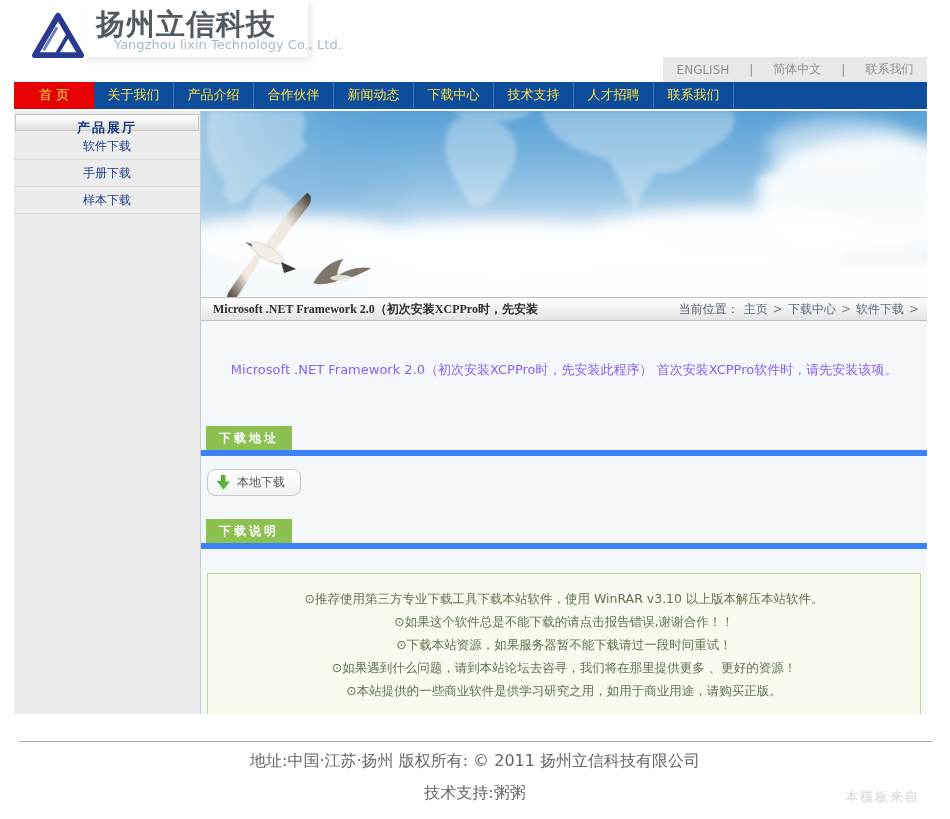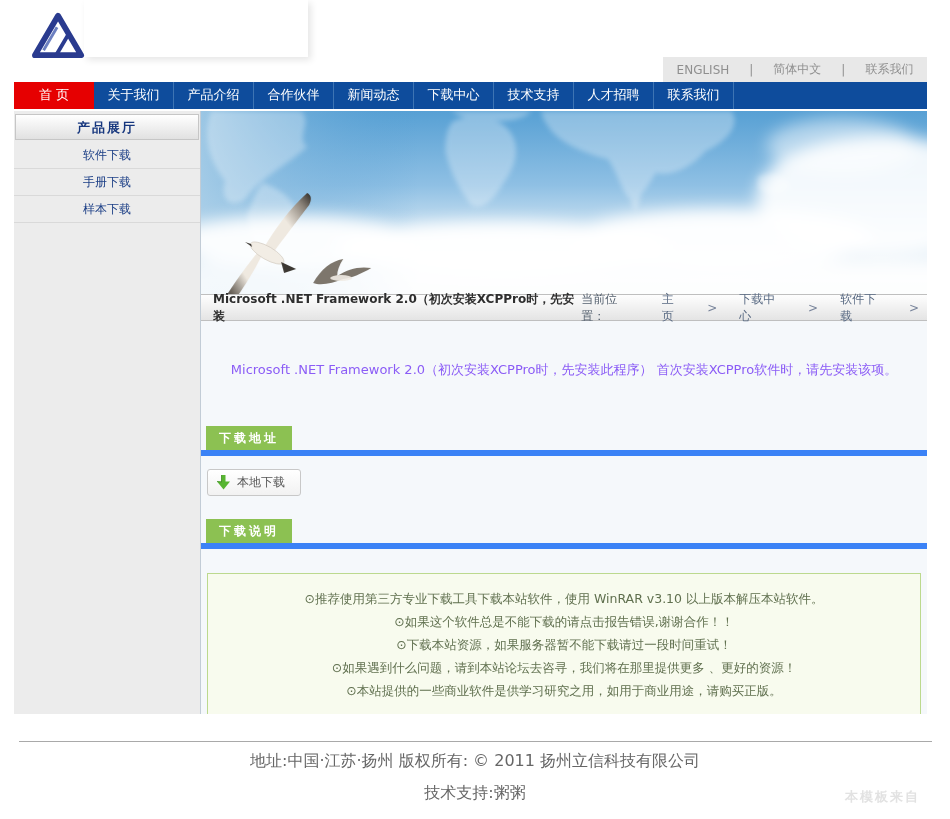--- a/index.html
+++ b/index.html
@@ -27,64 +27,64 @@
     position:absolute; right:0; top:57px; width:264px; height:25px;
     background:#e8e8e8; display:flex; align-items:center; justify-content:center;
     font-size:12px; color:#8f8f8f; gap:20px;
   }
   .lang-link { cursor:pointer; }
 
   
   .nav { display:flex; height:27px; background:#0e4c9c; }
   .nav-tab {
     width:80px; height:27px; line-height:26px; text-align:center;
-    color:#ffffff; font-size:13px; border-right:1px solid #3d74b3; cursor:pointer;
+    color:#fde047; font-size:13px; border-right:1px solid #3d74b3; cursor:pointer;
   }
   .nav-tab.active { background:#e60001; border-right:none; }
   .nav-filler { flex:1; }
 
   
   .content { display:flex; height:605px; margin-top:2px; }
   .sidebar { width:187px; background:#ececec; border-right:1px solid #c2ccd6; padding-top:3px; }
   .side-title {
-    margin:0 1px 2px 1px; height:26px; line-height:25px; text-align:center;
+    margin:0 1px 2px 1px; height:17px; line-height:25px; text-align:center;
     font-weight:bold; font-size:13px; color:#17377e; letter-spacing:2px;
     background:linear-gradient(#ffffff,#e1e1e1); border:1px solid #c6c6c6;
   }
   .side-item {
     height:27px; line-height:27px; text-align:center; font-size:12px;
     color:#1c3f86; border-bottom:1px solid #d9d9d9; cursor:pointer;
   }
 
   .main { flex:1; background:#f5f8fb; display:flex; flex-direction:column; }
   .banner { height:212px; overflow:hidden; }
   .banner svg { display:block; width:100%; height:212px; }
 
   .titlebar {
     height:27px; background:linear-gradient(#fefefe,#e4e4e4);
     border-top:1px solid #bfbfbf; border-bottom:1px solid #bfbfbf;
     display:flex; align-items:center; justify-content:space-between; font-size:12px;
   }
-  .article-title { font-weight:bold; color:#2e2e2e; padding-left:12px; }
-  .breadcrumb { padding-right:8px; color:#55616f; display:flex; gap:22px; align-items:center; }
+  .article-title { font-weight:bold; color:#2e2e2e; padding-left:12px;font-family:Liberation Serif, serif; }
+  .breadcrumb { padding-right:8px; color:#55616f; display:flex; gap:5px; align-items:center; }
   .crumb { color:#5a6b84; cursor:pointer; }
   .crumb-sep { color:#77839a; }
 
   .desc { text-align:center; color:#8b5cf6; font-size:13px; padding:40px 14px 47px; }
 
   .section-head { border-bottom:6px solid #3b82f6; }
   .section-tab {
     display:inline-block; margin-left:5px; background:#8cc152; color:#fff;
     font-weight:bold; font-size:12px; letter-spacing:3px; padding:4px 13px 3px;
   }
   .dl-row { padding:13px 0 3px 6px; }
   .dl-btn {
     display:inline-flex; align-items:center; gap:7px;
     background:linear-gradient(#ffffff,#f2f2f2); border:1px solid #c8c8c8;
-    border-radius:3px; padding:4px 15px 4px 9px; font-size:12px; color:#555; cursor:pointer;
+    border-radius:8px; padding:4px 15px 4px 9px; font-size:12px; color:#555; cursor:pointer;
   }
   .sec2 { margin-top:20px; }
   .notes {
     margin:24px 6px 0; background:#f8fbee; border:1px solid #bcd98e;
     padding:13px 8px; text-align:center; color:#60704f;
     font-size:12.5px; line-height:23px;
   }
 
   
   .footer { position:absolute; top:714px; left:0; width:950px; height:105px; background:#fff; }
@@ -105,20 +105,24 @@
 
   <div class="header">
     <div class="logo-card"></div>
     <div class="logo">
       <span class="logo-icon">
         <svg width="58" height="52" viewBox="0 0 60 54">
           <path d="M5,50 L29,9 L53,50 Z" fill="none" stroke="#2a3b8f" stroke-width="6" stroke-linejoin="round"></path>
           <path d="M27,50 L40,28 L53,50 Z" fill="none" stroke="#2a3b8f" stroke-width="4" stroke-linejoin="round"></path>
           <path d="M14,45 L28,21" fill="none" stroke="#6b7fc0" stroke-width="3"></path>
         </svg>
+      </span>
+      <span class="logo-text">
+        <div class="logo-title">扬州立信科技</div>
+        <div class="logo-subtitle">Yangzhou lixin Technology Co., Ltd.</div>
       </span>
     </div>
     <div class="lang-bar">
       <span class="lang-link">ENGLISH</span>
       <span>|</span>
       <span class="lang-link">简体中文</span>
       <span>|</span>
       <span class="lang-link">联系我们</span>
     </div>
   </div>

